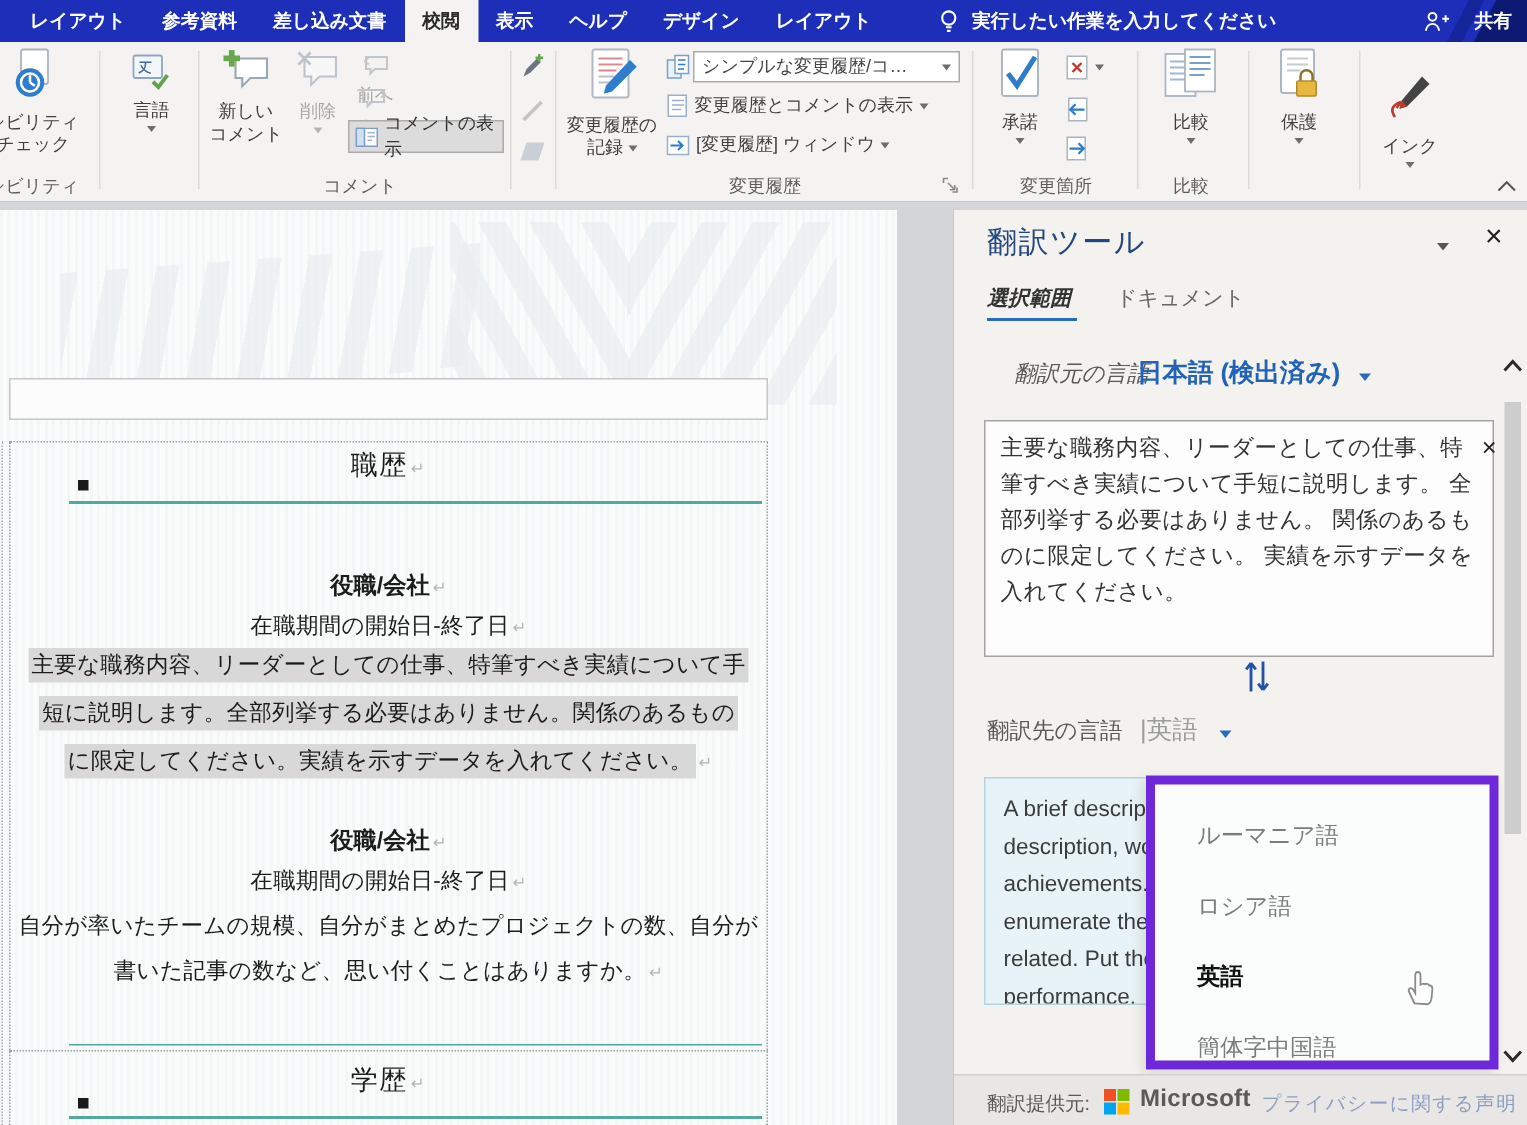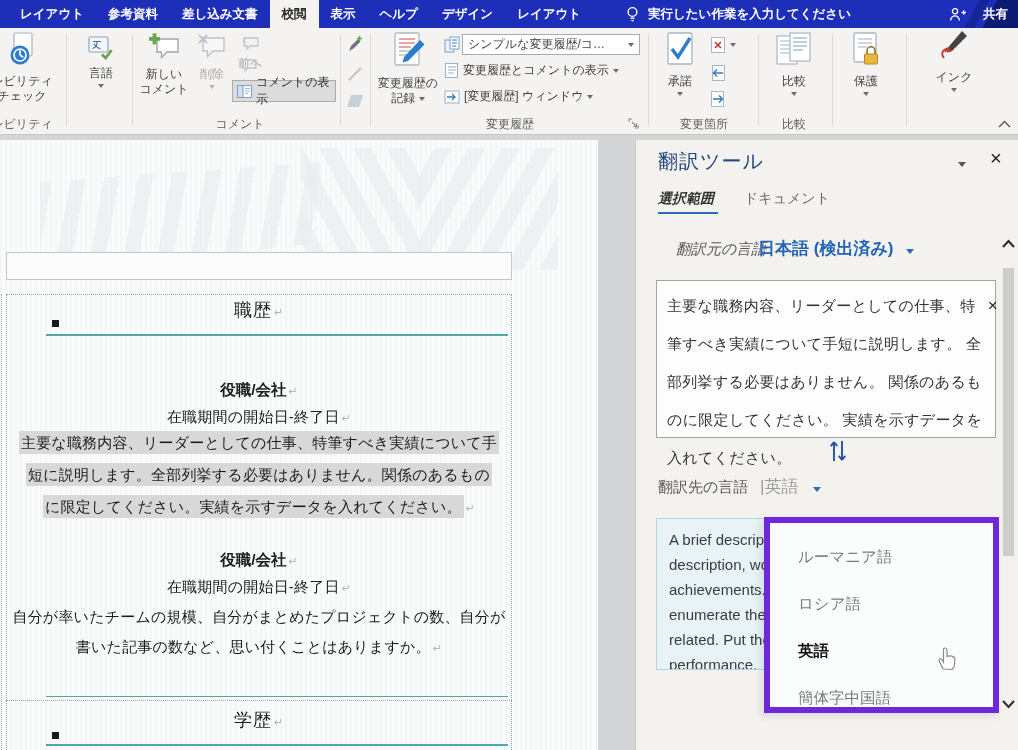--- a/index.html
+++ b/index.html
@@ -52,21 +52,21 @@
   .pane-title { position:absolute; left:22px; top:8px; font-size:20px; color:#25477f; letter-spacing:1px; }
   .pane-menu-caret { position:absolute; left:322px; top:22px; width:0; height:0; border-left:4px solid transparent; border-right:4px solid transparent; border-top:5px solid #555; }
   .pane-close { position:absolute; left:354px; top:8px; font-size:20px; color:#222; line-height:20px; }
   .ptab { position:absolute; top:50px; font-size:14px; }
   .ptab.sel { color:#333; font-weight:bold; }
   .ptab.unsel { color:#666; }
   .ptab-underline { position:absolute; left:22px; top:72px; width:60px; height:2px; background:#2b6cb8; }
   .lang-label { font-size:15px; color:#595959; }
   .lang-value { font-size:17px; color:#2263b8; font-weight:bold; }
   .bluecaret { display:inline-block; width:0; height:0; border-left:4.5px solid transparent; border-right:4.5px solid transparent; border-top:5.5px solid #2b6cb8; }
-  .srcbox { position:absolute; left:20px; top:140px; width:340px; height:158px; background:#fdfdfd; border:1px solid #a3a3a3; padding:6px 10px; font-size:15px; line-height:38px; color:#333; letter-spacing:.3px; }
+  .srcbox { position:absolute; left:20px; top:140px; width:340px; height:158px; background:#fdfdfd; border:1px solid #a3a3a3; padding:6px 10px; font-size:15px; line-height:24px; color:#333; letter-spacing:.3px; }
   .srcbox .clear { position:absolute; right:-3px; top:6px; font-size:17px; color:#222; background:transparent; }
   .swap { position:absolute; left:192px; top:298px; }
   .tgt-cursor { color:#555; font-weight:normal; }
   .tgt-value { font-size:17px; color:#9b9b9b; }
   .resultbox { position:absolute; left:20px; top:378px; width:340px; height:152px; background:#e7f3f7; border:1px solid #b4d4de; padding:8px 12px; overflow:hidden; }
   .resultbox .rline { font-size:15px; line-height:25px; color:#3c3c3c; white-space:nowrap; overflow:hidden; }
   .dropdown { position:absolute; left:128px; top:377px; width:235px; height:196px; background:#fbfcfc; border:6px solid #6d28d9; box-shadow:-3px 3px 8px rgba(0,0,0,.10); overflow:hidden; }
   .opt { position:absolute; left:28px; font-size:15.5px; color:#7b7b7b; white-space:nowrap; }
   .opt.sel { color:#111; font-weight:bold; }
   .handcursor { position:absolute; left:298px; top:503px; }
@@ -333,21 +333,21 @@
             <path d="M8 7h14M8 11h14M8 15h9" stroke="#c3ccd4" stroke-width="1.3"></path>
             <path d="M17 22v-3.2a4 4 0 018 0V22" fill="none" stroke="#8d7027" stroke-width="1.6"></path>
             <rect x="14.5" y="22" width="13" height="10" rx="1" fill="#e8b73e" stroke="#b08a2e"></rect>
           </svg>
       </span>
       <div class="btnlabel" style="margin-top:2px;">保護</div>
       <span class="caret" style="margin-top:3px;"></span>
     </div>
     <div class="rdiv" style="left:906px;"></div>
 
-    <div class="bigbtn" style="left:914px; top:0; width:52px;margin-left:14px;">
+    <div class="bigbtn" style="left:914px; top:20px; width:52px;">
       <span>
         <svg width="32" height="40" viewBox="0 0 32 40">
             <path d="M6 30q-5-7 4-10" fill="none" stroke="#c0392b" stroke-width="1.8"></path>
             <path d="M10 20l-3 4" fill="none" stroke="#c0392b" stroke-width="1.8"></path>
             <polygon points="24,3 29,8 14,23 9,24.5 10.5,19" fill="#444"></polygon>
             <polygon points="9,24.5 10.5,19 14,23" fill="#c0392b"></polygon>
           </svg>
       </span>
       <div class="btnlabel" style="margin-top:2px;">インク</div>
       <span class="caret" style="margin-top:3px;"></span>
@@ -455,15 +455,26 @@
           </svg>
       </div>
       <div class="thumb"></div>
       <div class="sarrow" style="bottom:0; position:absolute;">
         <svg width="15" height="11" viewBox="0 0 15 11">
             <polyline points="2,2 7.5,8 13,2" fill="none" stroke="#2b2b2b" stroke-width="2"></polyline>
           </svg>
       </div>
     </div>
 
+    <div class="pane-footer">
+      <div class="pf-label">翻訳提供元:</div>
+      <div class="mslogo">
+        <i style="background:#f25022;"></i>
+          <i style="background:#7fba00;"></i>
+          <i style="background:#00a4ef;"></i>
+          <i style="background:#ffb900;"></i>
+      </div>
+      <div class="msname">Microsoft</div>
+      <div class="privacy">プライバシーに関する声明</div>
+    </div>
   </div>
 
 </div>
 
 </body></html>

